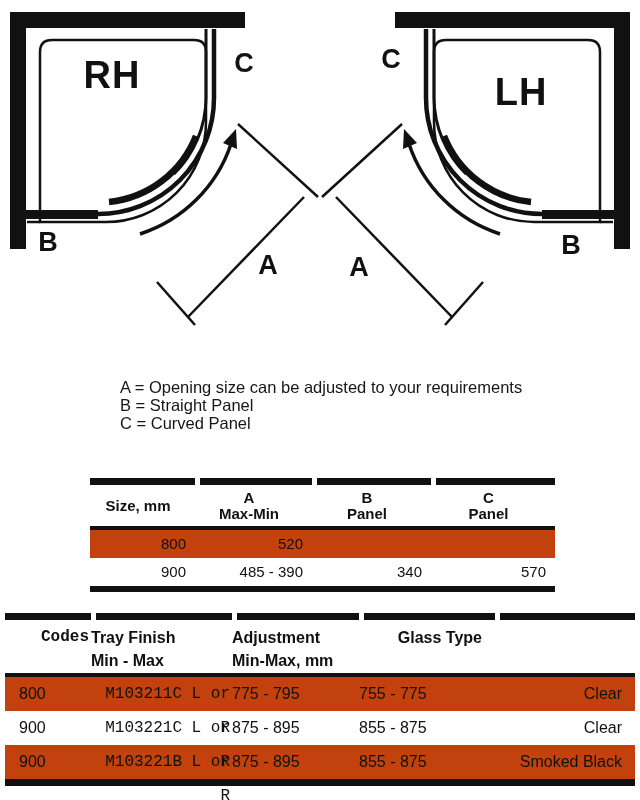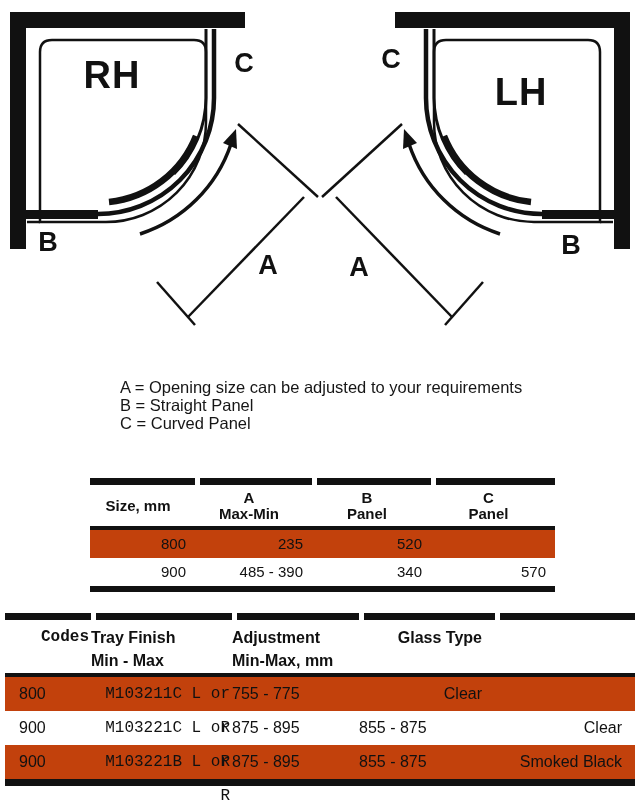--- a/index.html
+++ b/index.html
@@ -110,21 +110,20 @@
         <span>Panel</span>
       </div>
     <div class="t1-hcell">
         <span>C</span>
         <span>Panel</span>
       </div>
   </div>
   <div class="heavy"></div>
   <div class="t1-row shaded">
     <div>800</div>
-    <div>235</div>
     <div>520</div>
   </div>
   <div class="t1-row">
     <div>900</div>
     <div>485 - 390</div>
     <div>340</div>
     <div>570</div>
   </div>
   <div class="botbar"></div>
 </div>
@@ -150,20 +149,21 @@
         <span>Min-Max, mm</span>
       </div>
     <div class="t2-hcell c-r13">
         <span>Glass Type</span>
       </div>
   </div>
   <div class="heavy"></div>
   <div class="t2-row shaded">
     <div class="c-left">800</div>
     <div class="c-r2">M103211C L or R</div>
+    <div class="c-r18">775 - 795</div>
     <div class="c-r18">755 - 775</div>
     <div class="c-r13">Clear</div>
   </div>
   <div class="t2-row">
     <div class="c-left">900</div>
     <div class="c-r2">M103221C L or R</div>
     <div class="c-r18">875 - 895</div>
     <div class="c-r18">855 - 875</div>
     <div class="c-r13">Clear</div>
   </div>

